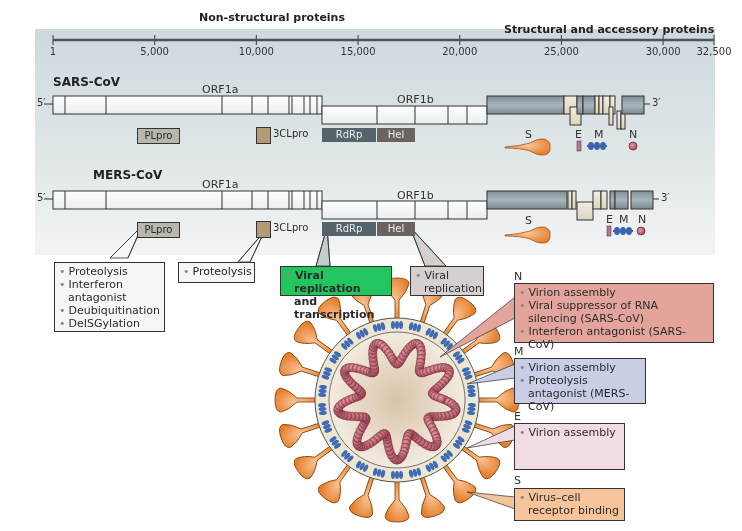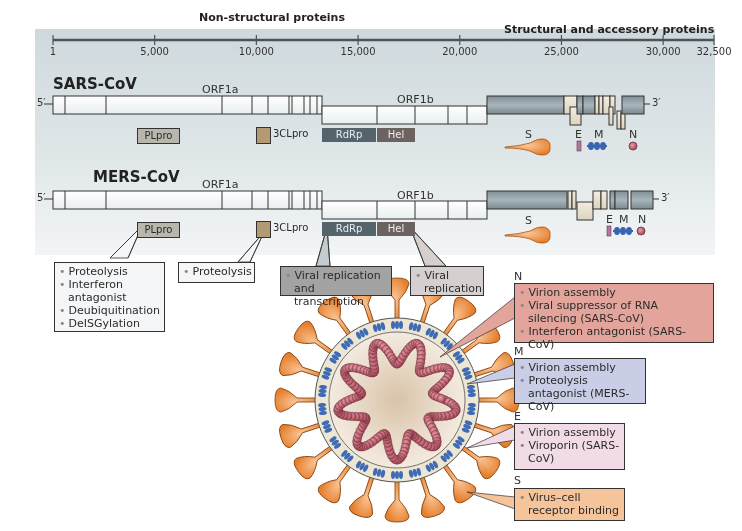--- a/index.html
+++ b/index.html
@@ -1,21 +1,21 @@
 <!DOCTYPE html>
 <html><head>
 <meta charset="utf-8">
 <style>
   html,body{margin:0;padding:0;background:#ffffff;}
   body{width:742px;height:531px;position:relative;overflow:hidden;font-family:"DejaVu Sans","Liberation Sans",sans-serif;color:#2b2b2b;}
   .abs{position:absolute;}
   .panel{position:absolute;left:35px;top:29px;width:680px;height:226px;background:linear-gradient(180deg,#cfd9dd 0%,#dfe6e8 55%,#f2f5f6 100%);}
   .section-title{position:absolute;top:11px;font-weight:bold;font-size:11px;color:#222;white-space:nowrap;}
   .tick-label{position:absolute;top:46px;font-size:10px;color:#333;transform:translateX(-50%);white-space:nowrap;}
-  .virus-name{position:absolute;font-weight:bold;font-size:15px;color:#222;}
+  .virus-name{position:absolute;font-weight:bold;font-size:12px;color:#222;}
   .orf-label{position:absolute;font-size:11px;color:#333;}
   .end-label{position:absolute;font-size:10px;color:#333;}
   .prot-box{position:absolute;height:14px;font-size:10px;line-height:14px;text-align:center;}
   .note{position:absolute;font-size:11px;line-height:13px;border:1px solid #333;padding:2px 4px;box-sizing:border-box;}
   .note .b{display:block;padding-left:9px;text-indent:-9px;}
   .note .b::before{content:"•";color:#888;margin-right:3px;}
   .letter{position:absolute;font-size:11px;color:#333;}
   svg{position:absolute;left:0;top:0;}
 </style>
 </head>
@@ -608,39 +608,38 @@
 
 <div class="note" style="left:54px;top:262px;width:111px;height:70px;background:#f4f6f7;">
   <span class="b">Proteolysis</span>
   <span class="b">Interferon antagonist</span>
   <span class="b">Deubiquitination</span>
   <span class="b">DeISGylation</span>
 </div>
 <div class="note" style="left:178px;top:262px;width:77px;height:21px;background:#f4f6f7;">
   <span class="b">Proteolysis</span>
 </div>
-<div class="note" style="left:280px;top:266px;width:112px;height:30px;background:#a3a3a3;">
+<div class="note" style="left:280px;top:266px;width:112px;height:30px;background:#22c55e;font-weight:bold;">
   <span class="b">Viral replication and transcription</span>
 </div>
 <div class="note" style="left:410px;top:266px;width:74px;height:30px;background:#d5d0cd;">
   <span class="b">Viral replication</span>
 </div>
 
 <div class="letter" style="left:514px;top:270px;">N</div>
 <div class="note" style="left:514px;top:283px;width:200px;height:60px;background:#e3a49c;">
   <span class="b">Virion assembly</span>
   <span class="b">Viral suppressor of RNA silencing (SARS-CoV)</span>
   <span class="b">Interferon antagonist (SARS-CoV)</span>
 </div>
 <div class="letter" style="left:514px;top:345px;">M</div>
 <div class="note" style="left:514px;top:358px;width:132px;height:46px;background:#c9cde6;">
   <span class="b">Virion assembly</span>
   <span class="b">Proteolysis antagonist (MERS-CoV)</span>
 </div>
 <div class="letter" style="left:514px;top:410px;">E</div>
 <div class="note" style="left:514px;top:423px;width:111px;height:47px;background:#f1dbe6;">
   <span class="b">Virion assembly</span>
-  <span class="b">Viroporin (SARS-CoV)</span>
 </div>
 <div class="letter" style="left:514px;top:474px;">S</div>
 <div class="note" style="left:514px;top:488px;width:111px;height:33px;background:#f6c49a;">
   <span class="b">Virus–cell receptor binding</span>
 </div>
 
 </body></html>

